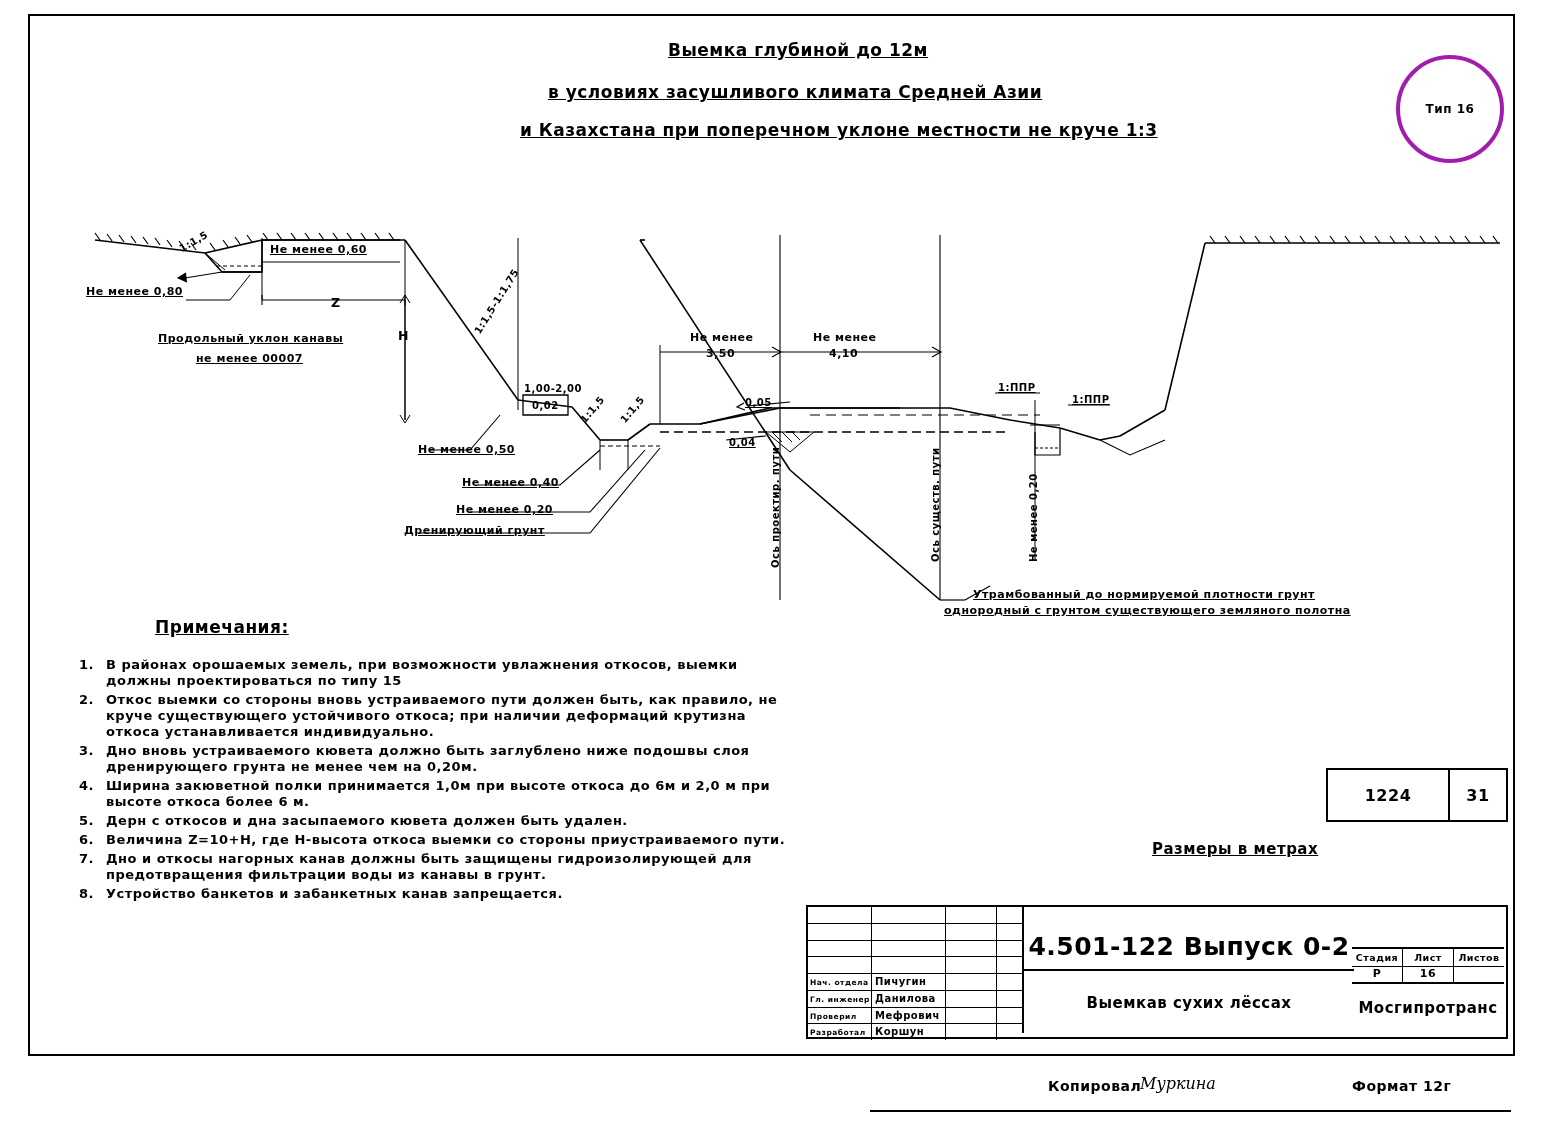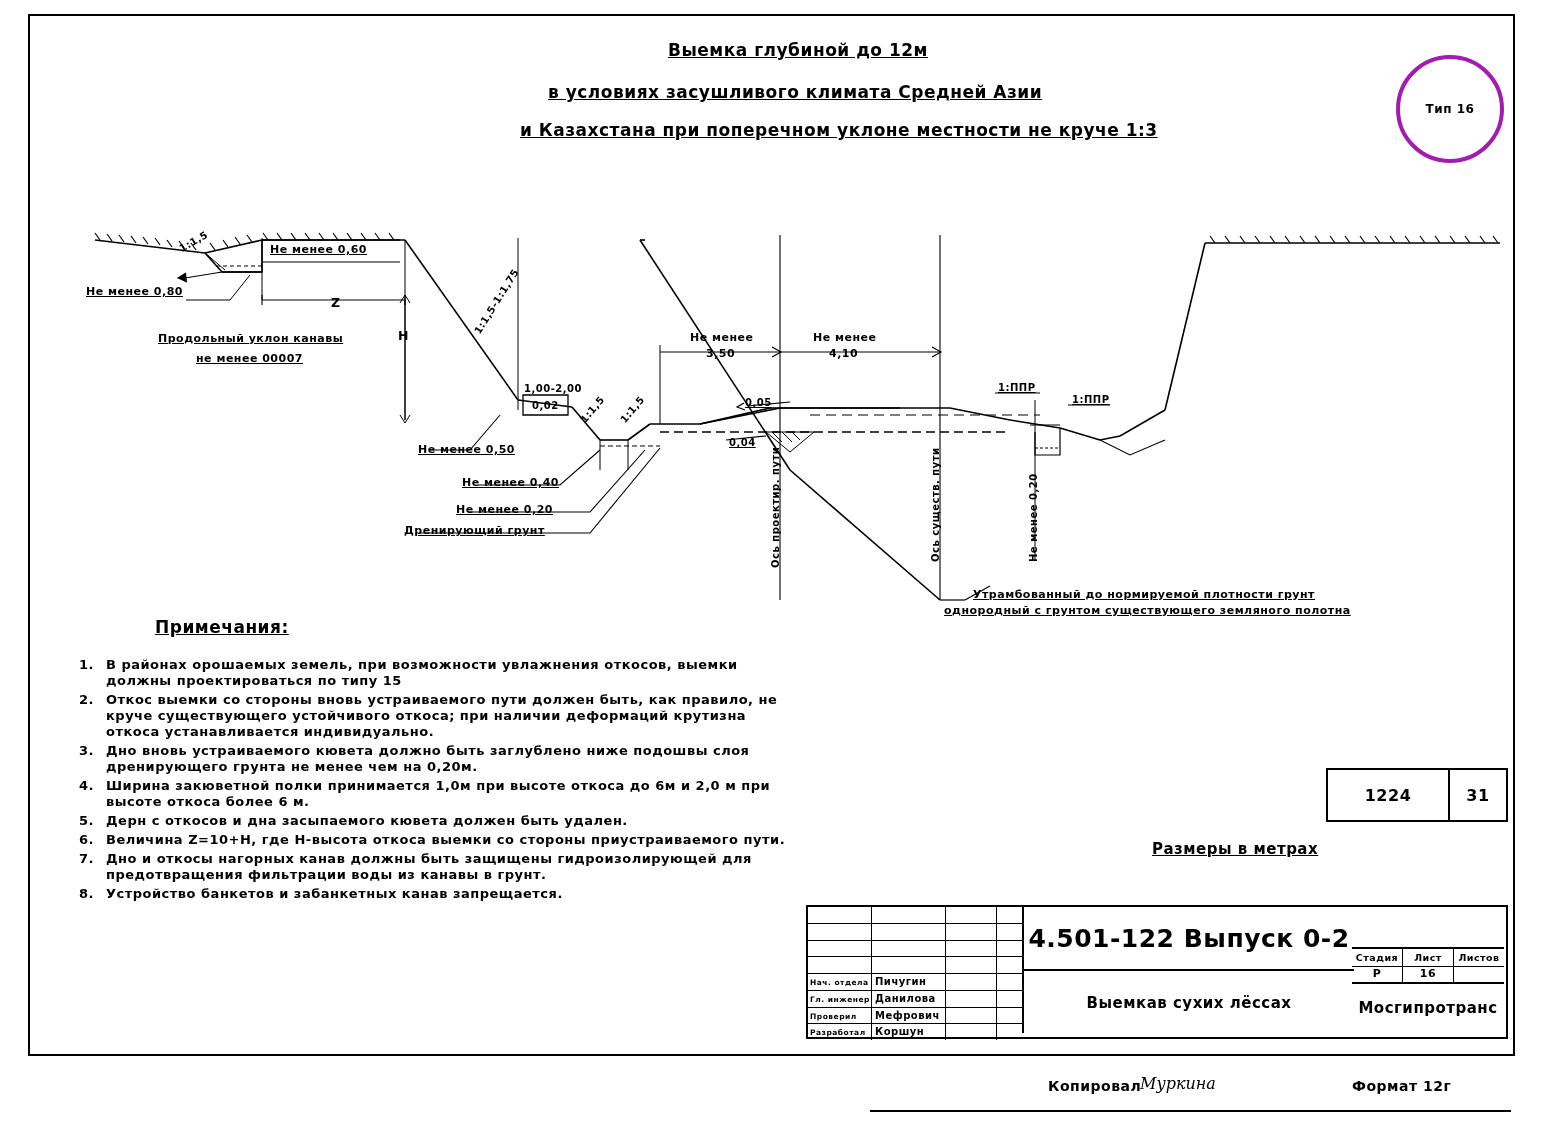--- a/index.html
+++ b/index.html
@@ -41,21 +41,21 @@
   
   .tb{position:absolute;left:806px;top:905px;width:698px;height:130px;border:2px solid #000;}
   .tb .left{position:absolute;left:0;top:0;width:214px;height:126px;}
   .tb .left .row{height:15.75px;border-bottom:1px solid #000;display:flex;}
   .tb .left .row:last-child{border-bottom:none;}
   .tb .left .cA{flex:0 0 60px;border-right:1px solid #000;font-size:7.5px;line-height:16px;padding:1px 1px 0 2px;overflow:hidden;}
   .tb .left .cB{flex:0 0 70px;border-right:1px solid #000;font-size:10px;padding:2px 0 0 3px;overflow:hidden;}
   .tb .left .cC{flex:0 0 50px;border-right:1px solid #000;}
   .tb .left .cD{flex:1;}
   .tb .mid{position:absolute;left:214px;top:0;width:330px;height:126px;border-left:2px solid #000;}
-  .tb .mid .code{position:absolute;left:0;top:0;width:330px;height:62px;display:flex;align-items:center;justify-content:center;font-size:25px;white-space:nowrap;}
+  .tb .mid .code{position:absolute;left:0;top:8px;width:330px;height:62px;display:flex;align-items:center;justify-content:center;font-size:25px;white-space:nowrap;}
   .tb .mid .objwrap{position:absolute;left:0;top:62px;width:330px;height:64px;border-top:2px solid #000;
                     display:flex;flex-direction:row;align-items:center;justify-content:center;font-size:15px;line-height:24px;}
   .tb .right{position:absolute;left:544px;top:0;width:152px;height:126px;}
   .tb .right .hdr{position:absolute;left:0;top:40px;width:152px;height:17px;border-top:2px solid #000;border-bottom:1px solid #000;display:flex;}
   .tb .right .hdr div{flex:1;border-right:1px solid #000;font-size:9.5px;display:flex;align-items:center;justify-content:center;}
   .tb .right .hdr div:last-child{border-right:none;}
   .tb .right .vals{position:absolute;left:0;top:57px;width:152px;height:18px;border-bottom:2px solid #000;display:flex;}
   .tb .right .vals div{flex:1;border-right:1px solid #000;font-size:11px;display:flex;align-items:center;justify-content:center;}
   .tb .right .vals div:last-child{border-right:none;}
   .tb .right .org{position:absolute;left:0;top:75px;width:152px;height:51px;display:flex;align-items:center;justify-content:center;font-size:15px;}

